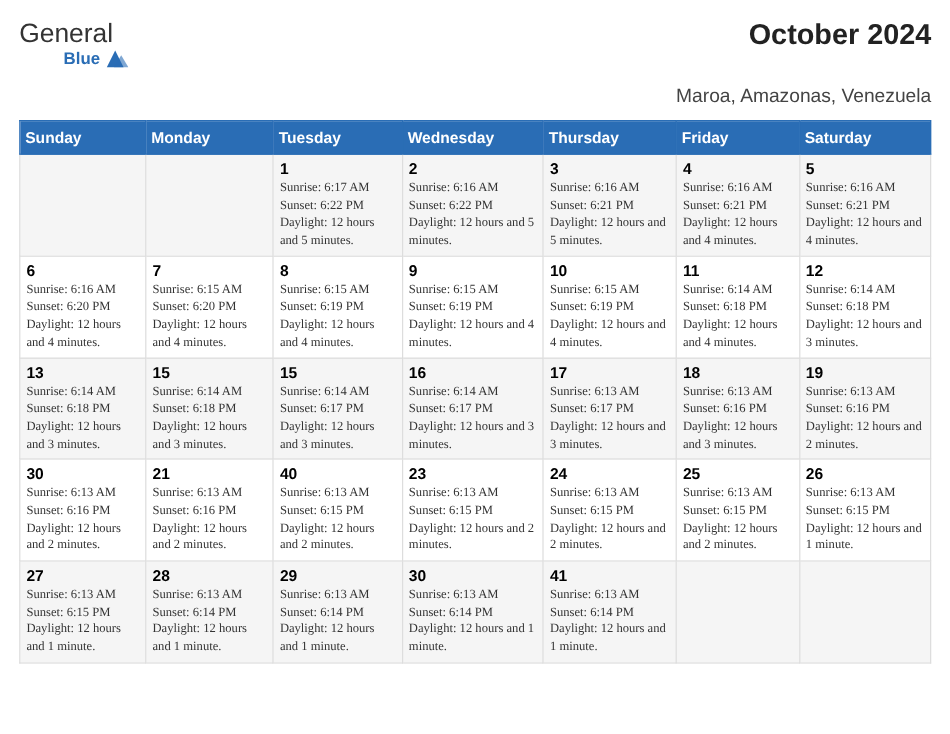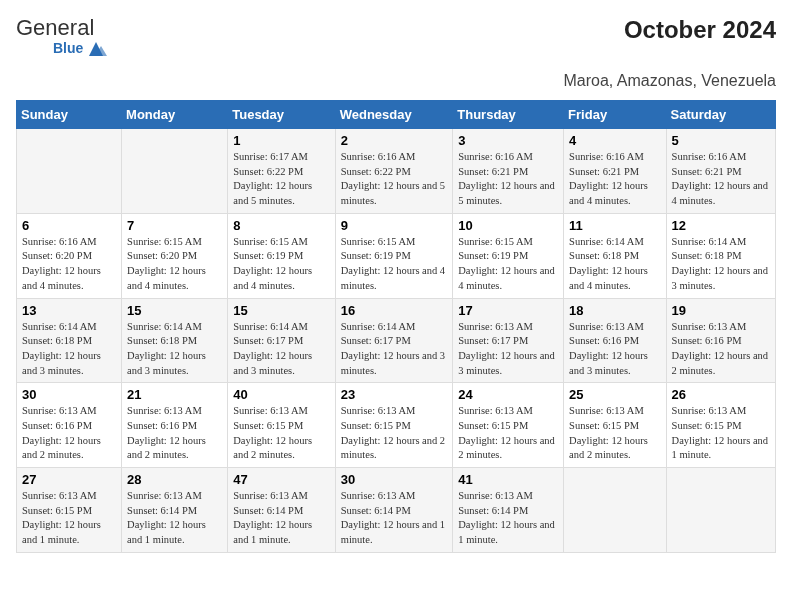--- a/index.html
+++ b/index.html
@@ -299,21 +299,21 @@
 Sunset: 6:15 PM
 Daylight: 12 hours and 1 minute.</div>
         </td>
         <td>
           <div class="day-number">28</div>
           <div class="day-detail" style="white-space: pre-line;">Sunrise: 6:13 AM
 Sunset: 6:14 PM
 Daylight: 12 hours and 1 minute.</div>
         </td>
         <td>
-          <div class="day-number">47</div>
+          <div class="day-number">29</div>
           <div class="day-detail" style="white-space: pre-line;">Sunrise: 6:13 AM
 Sunset: 6:14 PM
 Daylight: 12 hours and 1 minute.</div>
         </td>
         <td>
           <div class="day-number">30</div>
           <div class="day-detail" style="white-space: pre-line;">Sunrise: 6:13 AM
 Sunset: 6:14 PM
 Daylight: 12 hours and 1 minute.</div>
         </td>

